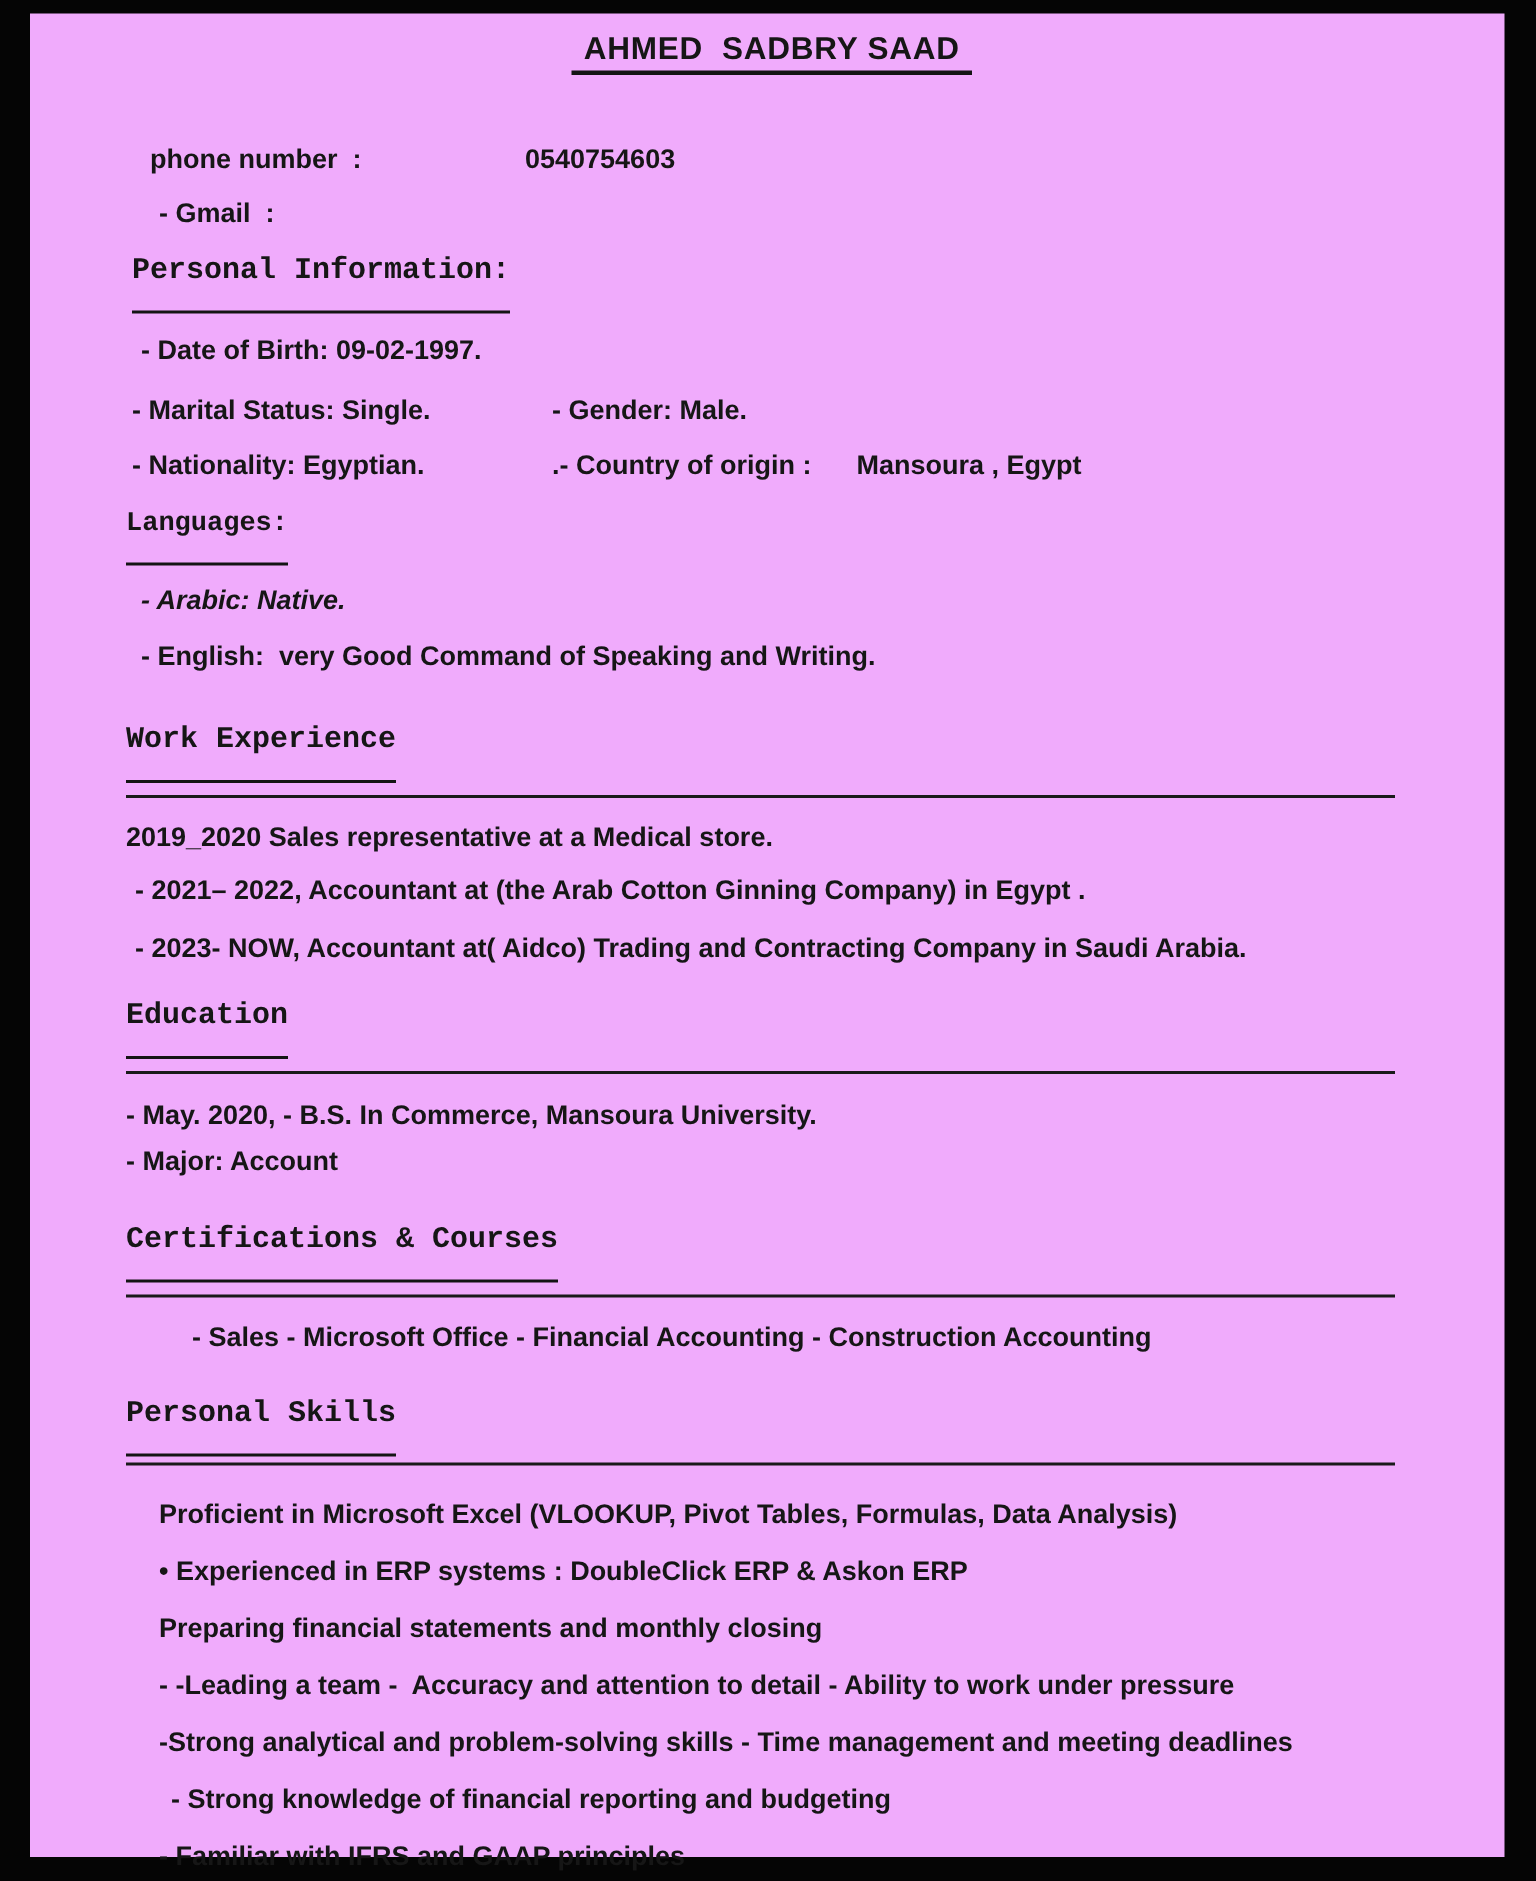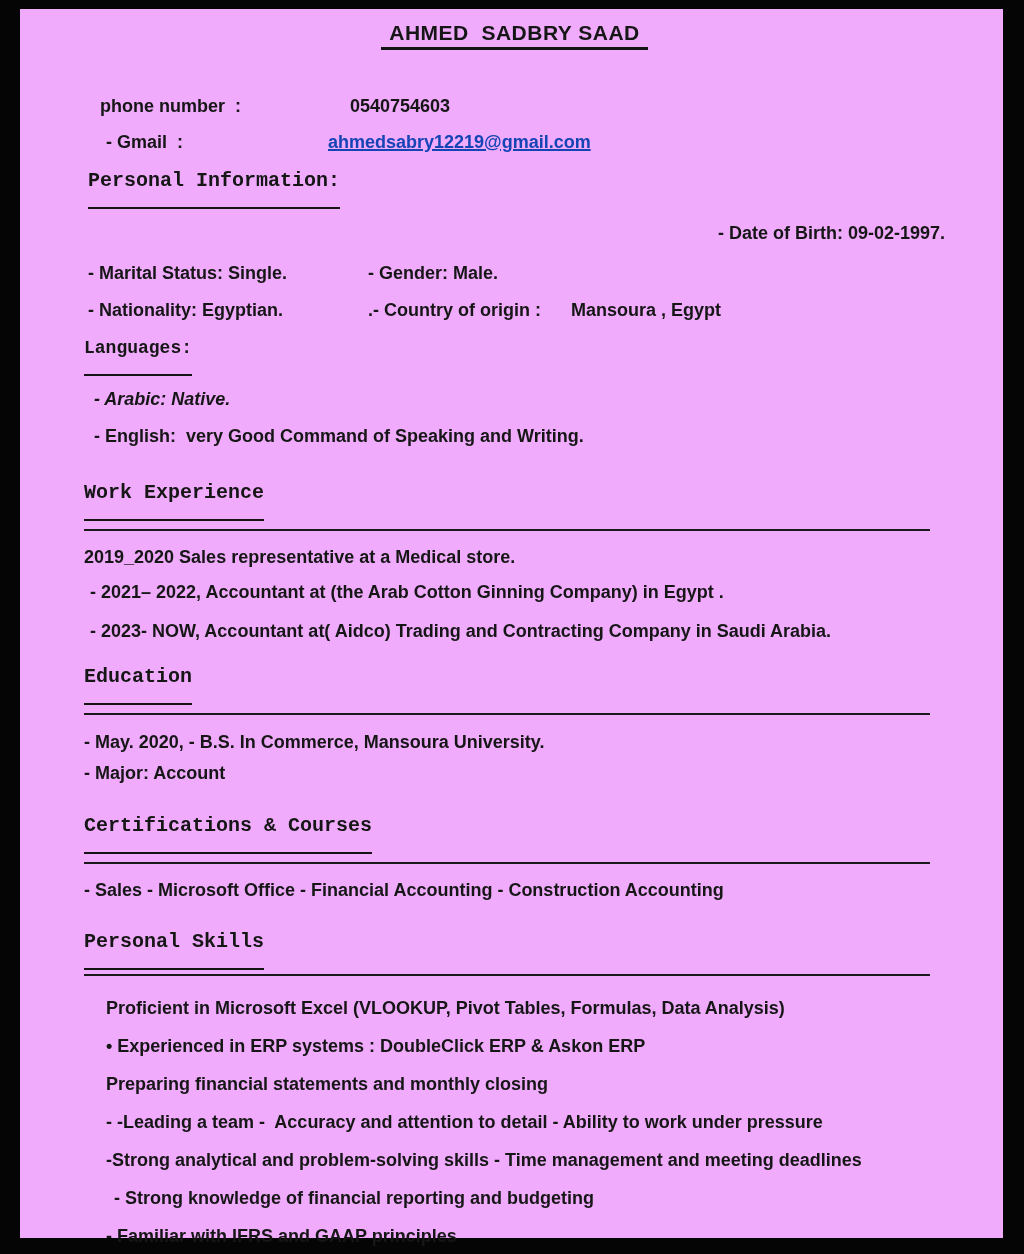--- a/index.html
+++ b/index.html
@@ -51,21 +51,21 @@
     display:block;
   }
   .heading .u{
     display:inline-block;
     border-bottom:2.5px solid #141414;
     padding-bottom:12px;
     white-space:pre-wrap;
     font-family:Liberation Mono, monospace;
   }
   .pi-heading{margin-top:8px;margin-left:4px;}
-  .mt-dob{margin-top:11px;margin-left:10px;text-align:right;}
+  .mt-dob{margin-top:11px;margin-left:10px;}
   .cols .c1{width:280px;flex:0 0 280px;}
   .mt-nat{margin-top:10px;margin-left:4px;}
   .mt-mar{margin-top:13px;margin-left:4px;}
   .lang-heading{margin-top:9px;font-size:18px;}
   .mt-ar{margin-top:10px;margin-left:10px;font-style:italic;}
   .mt-en{margin-top:10px;margin-left:10px;}
   .sec-heading{margin-top:27px;}
   .rule{
     border:none;
     border-top:2.5px solid #1a1a1a;
@@ -73,21 +73,21 @@
     margin:8px 0 0 0;
     height:0;
   }
   .we-1{margin-top:13px;}
   .we-2{margin-top:8px;margin-left:6px;}
   .we-3{margin-top:10px;margin-left:6px;line-height:31px;max-width:830px;}
   .edu-heading{margin-top:14px;}
   .edu-1{margin-top:14px;}
   .edu-2{margin-top:4px;}
   .cert-heading{margin-top:23px;}
-  .cert-1{margin-top:13px;}
+  .cert-1{margin-top:13px;margin-left:44px;}
   .skills-heading{margin-top:22px;}
   .skills-rule{margin-top:4px;}
   .skills{margin-top:19px;margin-left:22px;}
   .skill{margin-bottom:11px;font-size:18px;line-height:27px;white-space:pre-wrap;}
   .skill.s6{margin-left:8px;}
 </style>
 </head>
 <body>
 
 <div class="page">
@@ -96,21 +96,20 @@
     <span class="u">AHMED  SADBRY SAAD</span>
   </h1>
 
   <div class="contact">
     <div class="row line">
       <span class="lbl-phone">phone number  :</span>
       <span>0540754603</span>
     </div>
     <div class="row line">
       <span class="lbl-gmail">- Gmail  :</span>
-      <a class="link">ahmedsabry12219@gmail.com</a>
     </div>
   </div>
 
   <div class="heading pi-heading">
     <span class="u">Personal Information:</span>
   </div>
 
   <div class="line mt-dob">- Date of Birth: 09-02-1997.</div>
 
   <div class="row line cols mt-mar">

